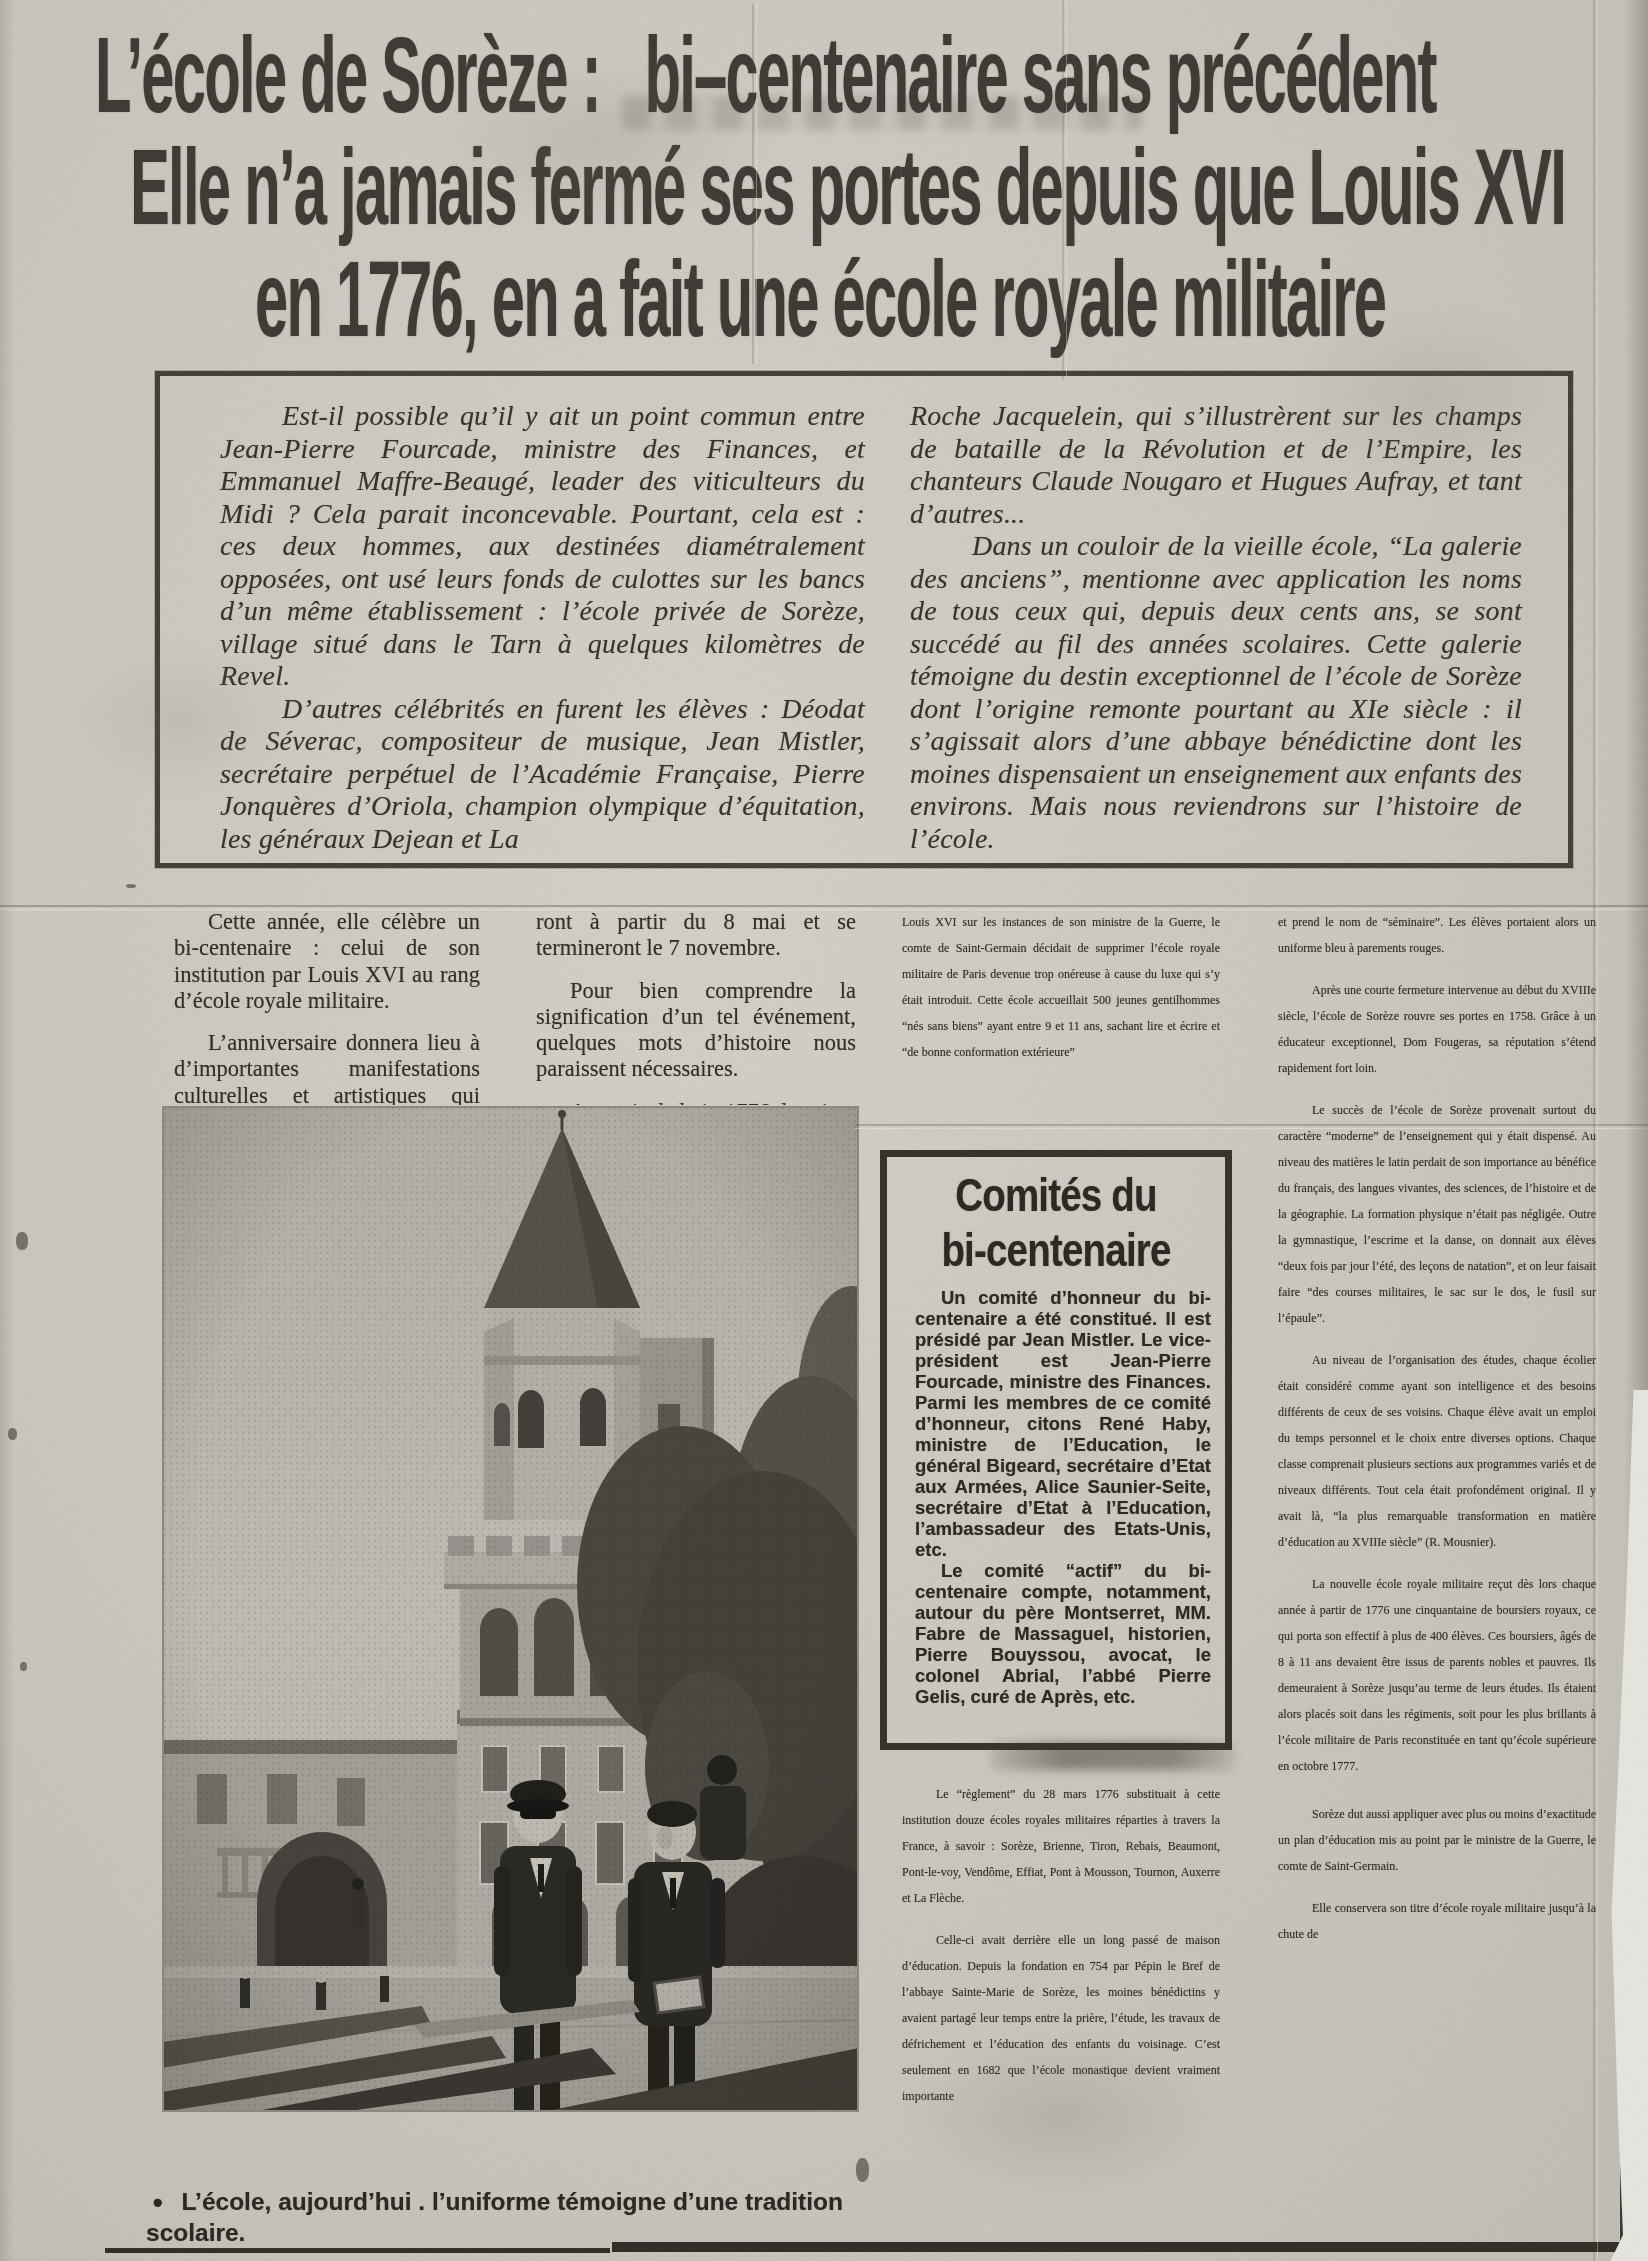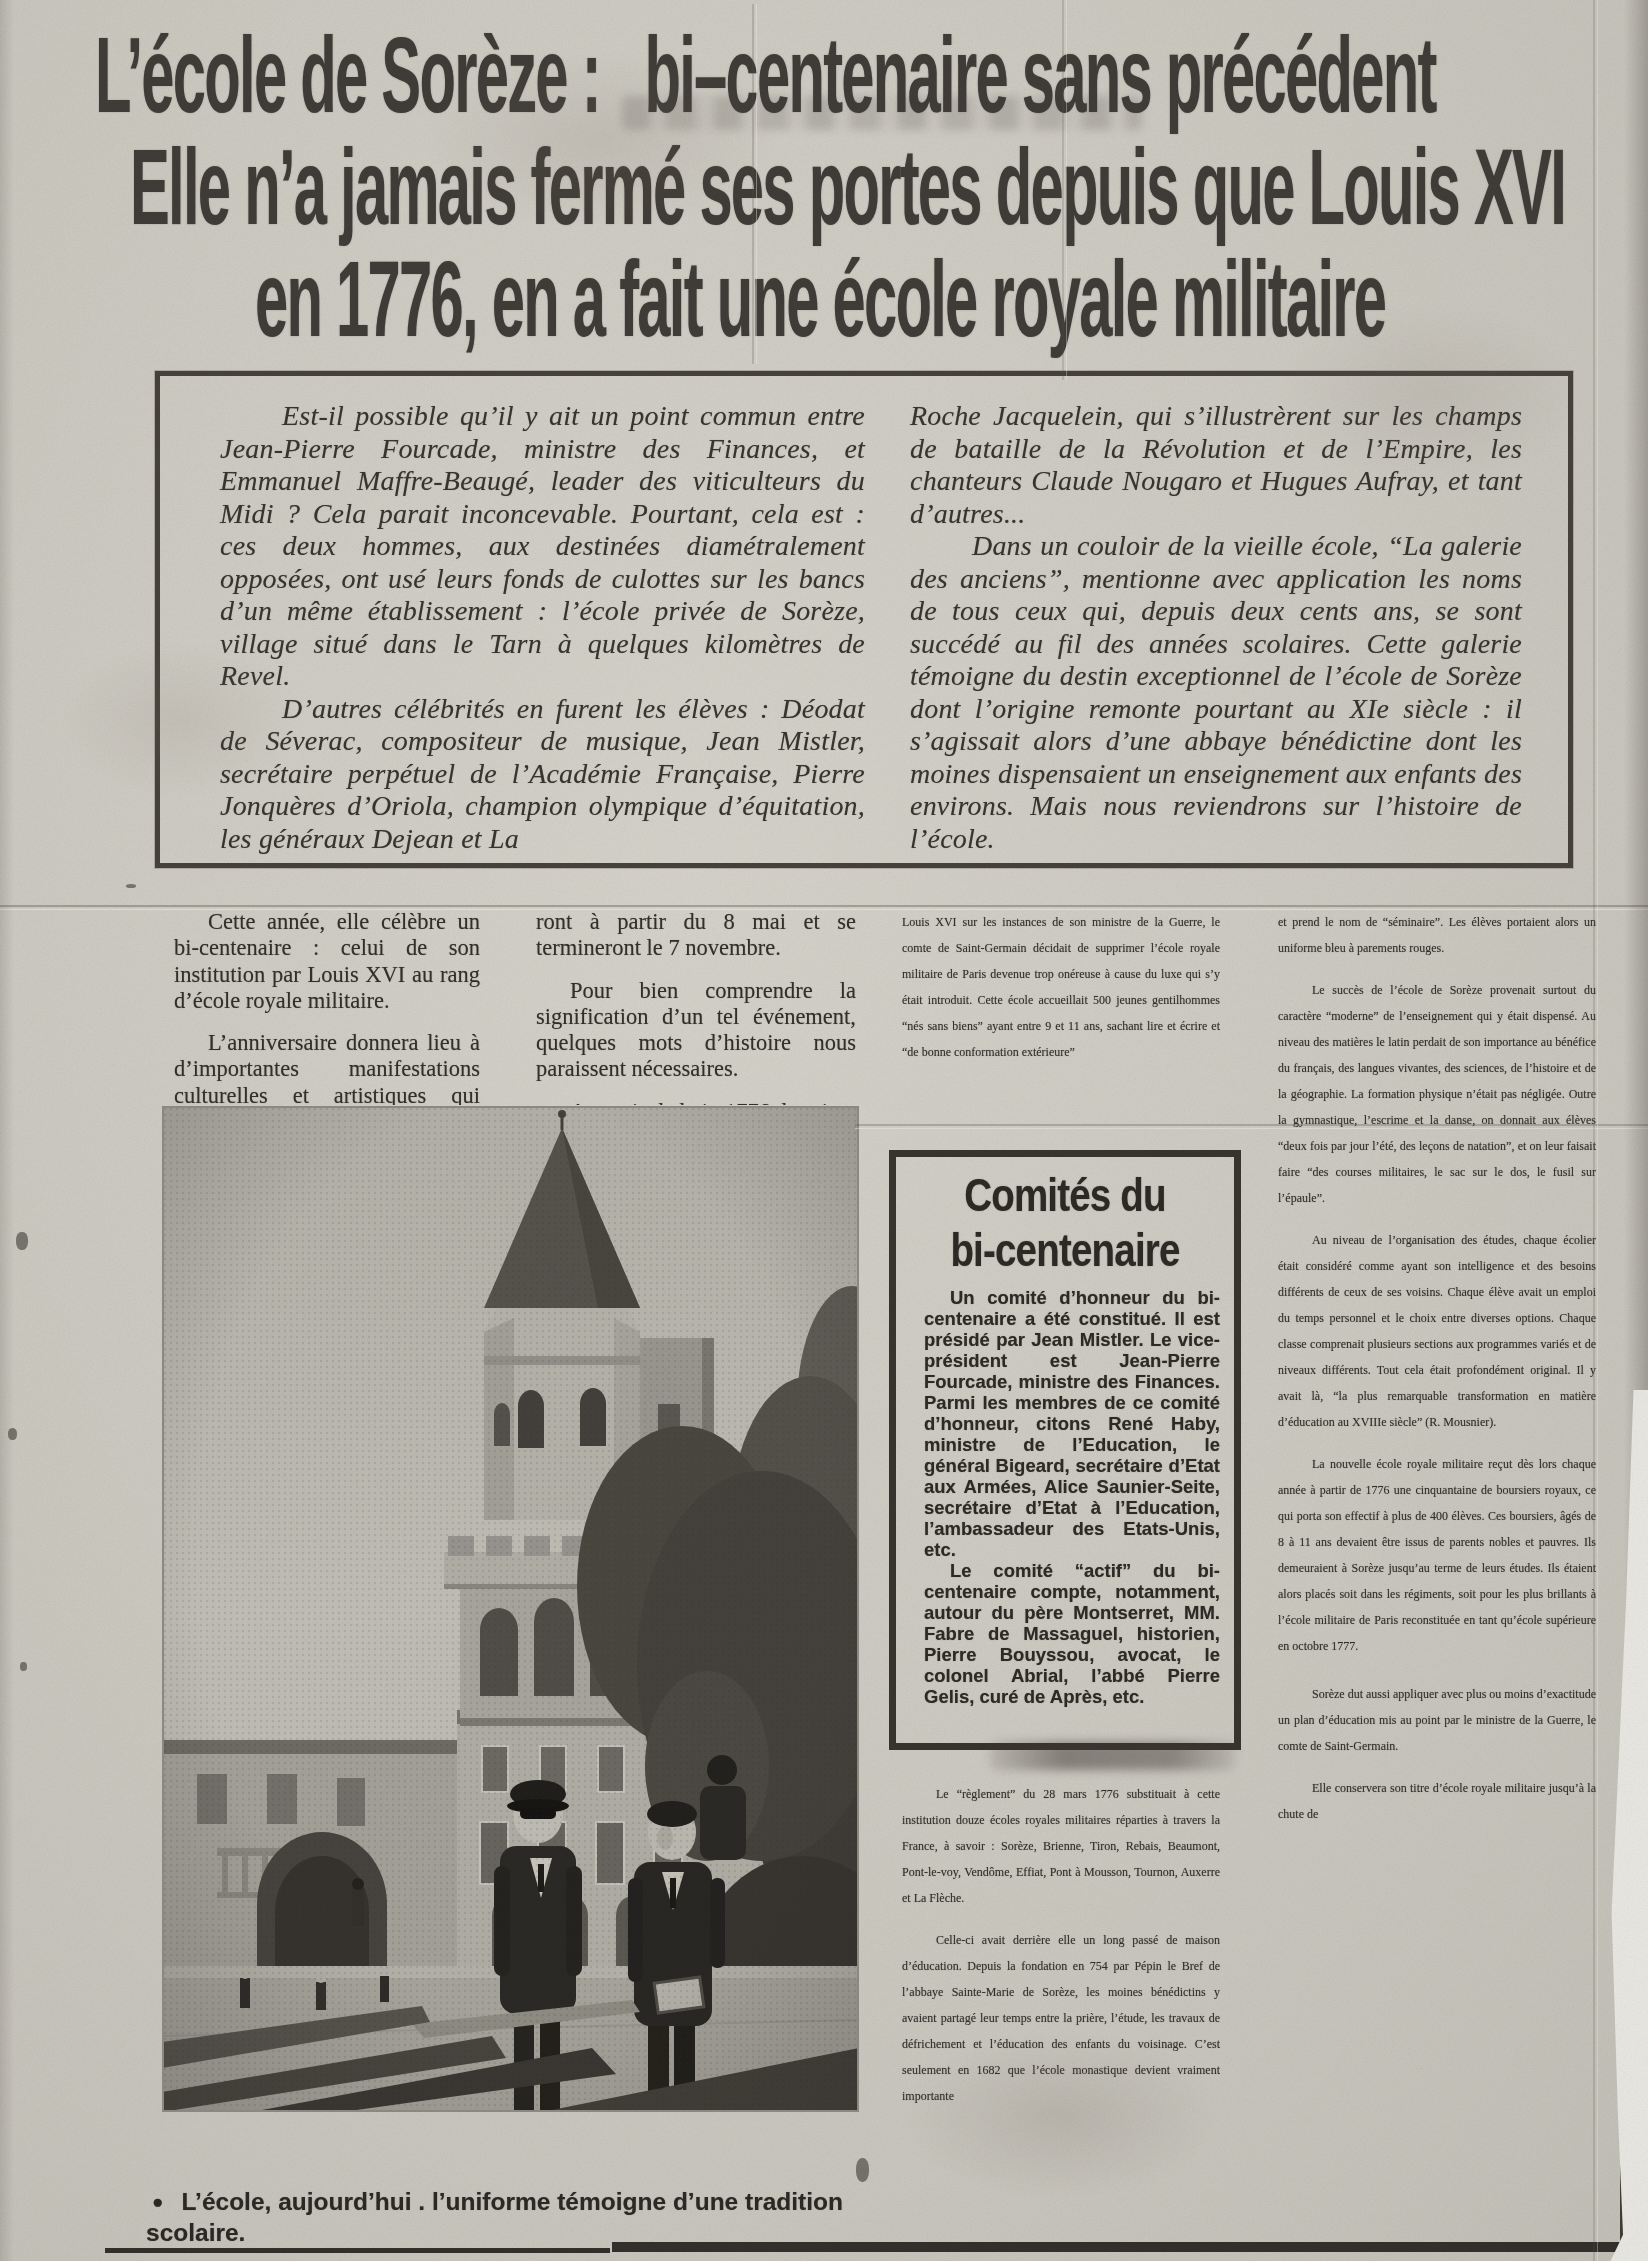--- a/index.html
+++ b/index.html
@@ -37,21 +37,21 @@
     text-shadow:0 0 1px rgba(51,48,43,.4);
   }
   .col p{margin:16px;}
   .col p.ind{text-indent:34px;}
   .sz-a{font-size:22.5px; line-height:26.3px;}
   .sz-b{font-size:12px; line-height:26px;}
   .gap-top{margin-top:22px !important;}
   
   .committee-box{
     position:absolute; left:880px; top:1150px; width:352px; height:600px;
-    border:7px solid #38342e; box-sizing:border-box; z-index:10;margin-left:9px;
+    border:7px solid #38342e; box-sizing:border-box; z-index:10;
   }
   .committee-title{margin-top:10px; text-align:center; color:#2d2a25;
     font-family:"Liberation Sans", sans-serif; font-weight:700;}
   .committee-title .tl{
     display:block; font-size:47px; line-height:55px; letter-spacing:-1px;
     transform:scale(.82,1); transform-origin:50% 0;
     text-shadow:0 0 1.5px rgba(45,42,37,.4);
   }
   .committee-body{
     padding:10px 14px 0 28px; font-family:"Liberation Sans", sans-serif; font-weight:700;
@@ -158,20 +158,21 @@
   </div>
   <div class="smudge"></div>
 
   <div class="col sz-b" style="left:886px;top:1765px;width:350px;height:472px;">
     <p class="ind">Le “règlement” du 28 mars 1776 substituait à cette institution douze écoles royales militaires réparties à travers la France, à savoir : Sorèze, Brienne, Tiron, Rebais, Beaumont, Pont-le-voy, Vendôme, Effiat, Pont à Mousson, Tournon, Auxerre et La Flèche.</p>
     <p class="ind">Celle-ci avait derrière elle un long passé de maison d’éducation. Depuis la fondation en 754 par Pépin le Bref de l’abbaye Sainte-Marie de Sorèze, les moines bénédictins y avaient partagé leur temps entre la prière, l’étude, les travaux de défrichement et l’éducation des enfants du voisinage. C’est seulement en 1682 que l’école monastique devient vraiment importante</p>
   </div>
 
   <div class="col sz-b" style="left:1262px;top:893px;width:350px;height:1350px;">
     <p>et prend le nom de “séminaire”. Les élèves portaient alors un uniforme bleu à parements rouges.</p>
+    <p class="ind">Après une courte fermeture intervenue au début du XVIIIe siècle, l’école de Sorèze rouvre ses portes en 1758. Grâce à un éducateur exceptionnel, Dom Fougeras, sa réputation s’étend rapidement fort loin.</p>
     <p class="ind">Le succès de l’école de Sorèze provenait surtout du caractère “moderne” de l’enseignement qui y était dispensé. Au niveau des matières le latin perdait de son importance au bénéfice du français, des langues vivantes, des sciences, de l’histoire et de la géographie. La formation physique n’était pas négligée. Outre la gymnastique, l’escrime et la danse, on donnait aux élèves “deux fois par jour l’été, des leçons de natation”, et on leur faisait faire “des courses militaires, le sac sur le dos, le fusil sur l’épaule”.</p>
     <p class="ind">Au niveau de l’organisation des études, chaque écolier était considéré comme ayant son intelligence et des besoins différents de ceux de ses voisins. Chaque élève avait un emploi du temps personnel et le choix entre diverses options. Chaque classe comprenait plusieurs sections aux programmes variés et de niveaux différents. Tout cela était profondément original. Il y avait là, “la plus remarquable transformation en matière d’éducation au XVIIIe siècle” (R. Mousnier).</p>
     <p class="ind">La nouvelle école royale militaire reçut dès lors chaque année à partir de 1776 une cinquantaine de boursiers royaux, ce qui porta son effectif à plus de 400 élèves. Ces boursiers, âgés de 8 à 11 ans devaient être issus de parents nobles et pauvres. Ils demeuraient à Sorèze jusqu’au terme de leurs études. Ils étaient alors placés soit dans les régiments, soit pour les plus brillants à l’école militaire de Paris reconstituée en tant qu’école supérieure en octobre 1777.</p>
     <p class="ind gap-top">Sorèze dut aussi appliquer avec plus ou moins d’exactitude un plan d’éducation mis au point par le ministre de la Guerre, le comte de Saint-Germain.</p>
     <p class="ind">Elle conservera son titre d’école royale militaire jusqu’à la chute de</p>
   </div>
 
   <div class="photo">
     <svg viewBox="0 0 697 1006" width="697" height="1006">
       <defs>

